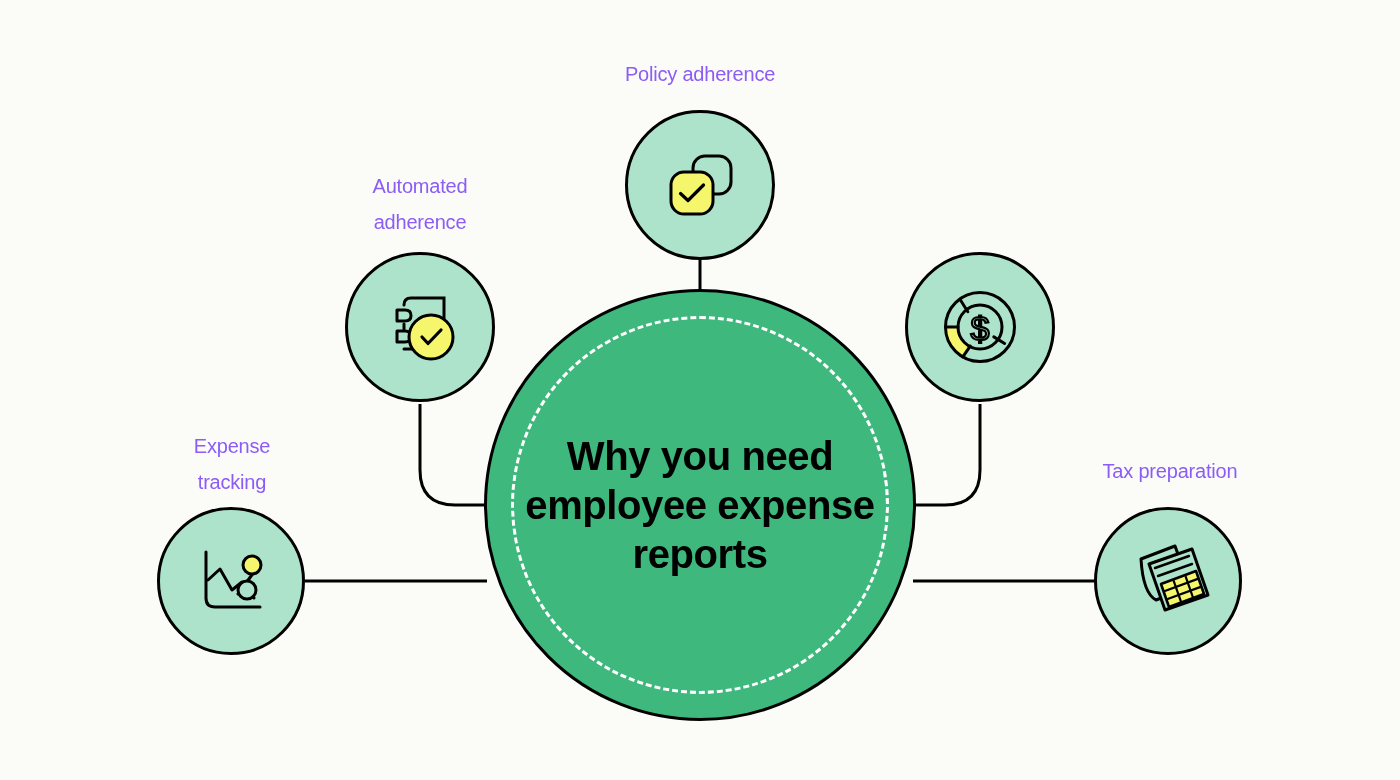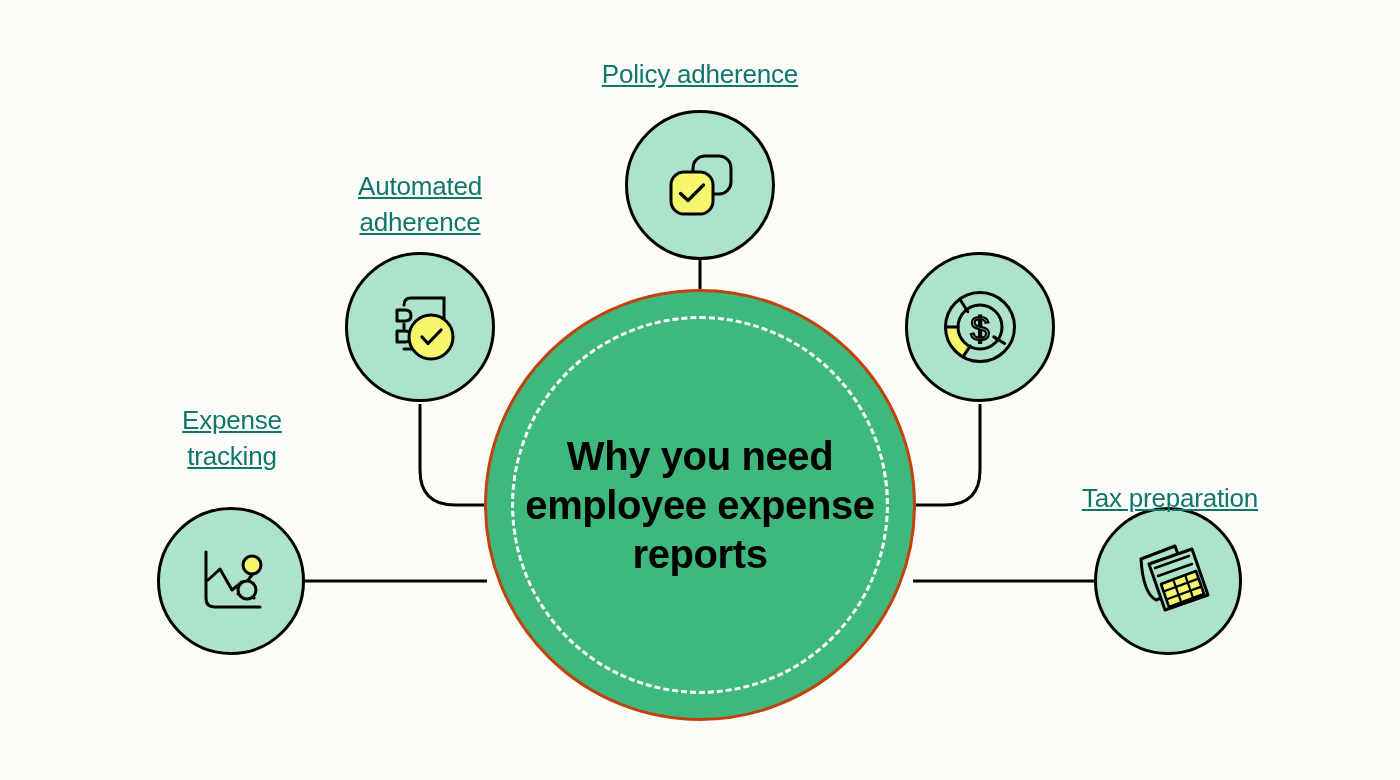--- a/index.html
+++ b/index.html
@@ -33,21 +33,21 @@
 
   
   .hub {
     position: absolute;
     left: 484px;
     top: 289px;
     width: 432px;
     height: 432px;
     border-radius: 50%;
     background: #3eb87d;
-    border: 3px solid #c2410c;
+    border: 3px solid #000000;
     display: flex;
     align-items: center;
     justify-content: center;
     z-index: 3;
   }
   .hub-dash {
     position: absolute;
     left: 24px;
     top: 24px;
     right: 24px;
@@ -77,45 +77,44 @@
     z-index: 4;
     display: flex;
     align-items: center;
     justify-content: center;
   }
   .node svg { display: block; }
 
   .node-label {
     position: absolute;
     text-align: center;
-    font-size: 26px;
+    font-size: 20px;
     line-height: 36px;
     font-weight: 400;
-    color: #0f766e;
+    color: #8b5cf6;
     letter-spacing: -0.2px;
     white-space: pre-line;
     z-index: 5;
-    text-decoration: underline;
   }
 
   
   #node-policy      { left: 625px;  top: 110px; width: 150px; height: 150px; }
   #label-policy     { left: 520px;  top: 56px;  width: 360px; }
 
   #node-approvals   { left: 345px;  top: 252px; width: 150px; height: 150px; }
   #label-approvals  { left: 270px;  top: 168px; width: 300px; }
 
   #node-budget      { left: 905px;  top: 252px; width: 150px; height: 150px; }
   #label-budget     { left: 830px;  top: 168px; width: 300px; }
 
   #node-expense     { left: 157px;  top: 507px; width: 148px; height: 148px; }
-  #label-expense    { left: 82px;   top: 402px; width: 300px; }
+  #label-expense    { left: 82px;   top: 428px; width: 300px; }
 
   #node-tax         { left: 1094px; top: 507px; width: 148px; height: 148px; }
-  #label-tax        { left: 970px;  top: 480px; width: 400px; }
+  #label-tax        { left: 970px;  top: 453px; width: 400px; }
 </style>
 </head>
 <body>
 
 <div id="stage">
 
   <svg id="edges" viewBox="0 0 1400 780" width="1400" height="780" fill="none">
 
     <path d="M700 260 L700 296" stroke="#000" stroke-width="3"></path>
 

